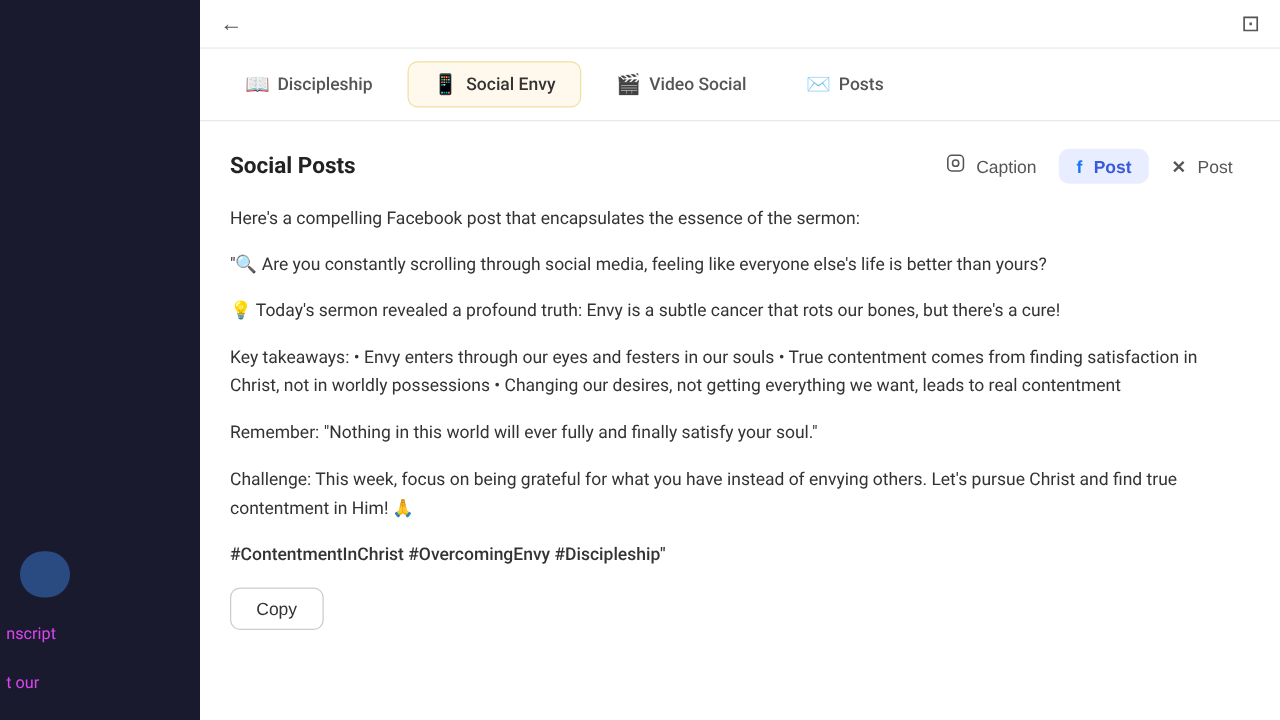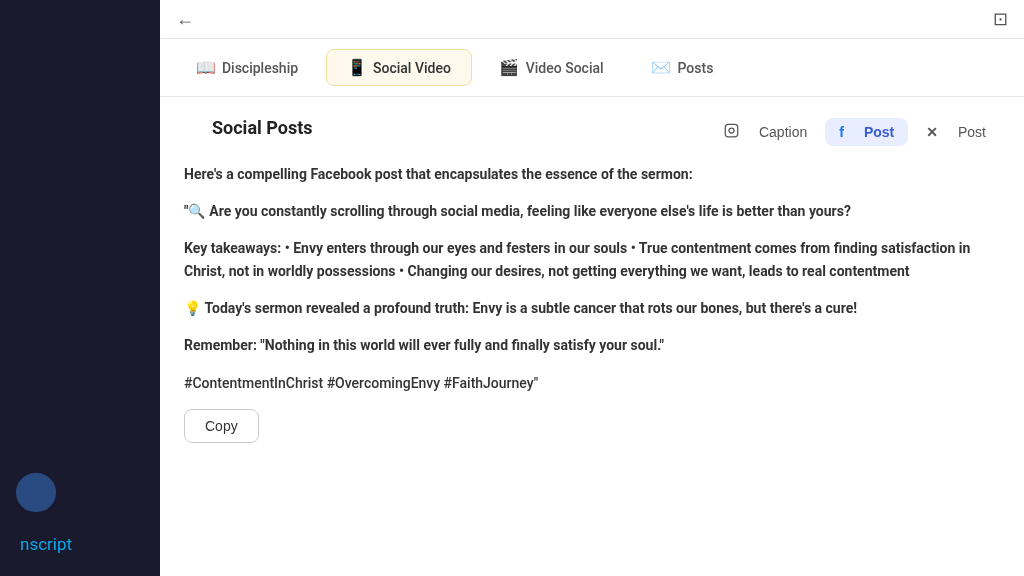--- a/index.html
+++ b/index.html
@@ -26,23 +26,23 @@
     }
 
     .sidebar-content {
       width: 100%;
       height: 100%;
       display: flex;
       flex-direction: column;
     }
 
     .sidebar-text {
-      color: #0ea5e9;
-      font-size: 17px;
-      padding: 12px 20px;
+      color: #d946ef;
+      font-size: 13px;
+      padding: 12px 5px;
     }
 
     .sidebar-bubble {
       background: #3a7bd5;
       border-radius: 20px;
       width: 40px;
       height: 40px;
       margin: 10px 16px;
       opacity: 0.5;
     }
@@ -119,41 +119,41 @@
     
     .content {
       flex: 1;
       overflow-y: auto;
       padding: 20px 24px;
     }
 
     
     .section-header {
       display: flex;
+      align-items: center;
       justify-content: space-between;
       margin-bottom: 16px;
-      margin-left: 28px;
     }
 
     .section-title {
       font-size: 18px;
       font-weight: 700;
       color: #222;
     }
 
     .post-tabs {
       display: flex;
       align-items: center;
       gap: 4px;
     }
 
     .post-tab {
       display: flex;
       align-items: center;
-      gap: 20px;
+      gap: 9px;
       padding: 6px 14px;
       border-radius: 8px;
       cursor: pointer;
       font-size: 14px;
       color: #555;
       border: none;
       background: transparent;
     }
 
     .post-tab.active {
@@ -168,21 +168,20 @@
 
     
     .post-body {
       font-size: 14px;
       color: #333;
       line-height: 1.65;
     }
 
     .post-body p {
       margin-bottom: 14px;
-      font-weight: bold;
     }
 
     .post-body .hashtags {
       color: #333;
       font-weight: 500;
     }
 
     
     .action-buttons {
       display: flex;
@@ -214,38 +213,39 @@
     }
   </style>
 </head>
 <body>
 
 <div class="sidebar">
   <div class="sidebar-content">
     <div style="height: 460px;"></div>
     <div class="sidebar-bubble"></div>
     <div class="sidebar-text">nscript</div>
+    <div class="sidebar-text">t our</div>
   </div>
 </div>
 
 <div class="main">
 
   <div class="top-bar">
     <button class="back-btn">←</button>
     <button class="expand-btn">⊡</button>
   </div>
 
   <div class="tab-nav">
     <div class="tab-item">
       <span class="tab-icon">📖</span>
       <span>Discipleship</span>
     </div>
     <div class="tab-item active">
       <span class="tab-icon">📱</span>
-      <span>Social Video</span>
+      <span>Social Envy</span>
     </div>
     <div class="tab-item">
       <span class="tab-icon">🎬</span>
       <span>Video Social</span>
     </div>
     <div class="tab-item">
       <span class="tab-icon">✉️</span>
       <span>Posts</span>
     </div>
   </div>
@@ -271,24 +271,25 @@
         <button class="post-tab">
           <span class="post-tab-icon" style="font-weight:bold; font-size:14px;">✕</span>
           <span>Post</span>
         </button>
       </div>
     </div>
 
     <div class="post-body">
       <p>Here's a compelling Facebook post that encapsulates the essence of the sermon:</p>
       <p>"🔍 Are you constantly scrolling through social media, feeling like everyone else's life is better than yours?</p>
+      <p>💡 Today's sermon revealed a profound truth: Envy is a subtle cancer that rots our bones, but there's a cure!</p>
       <p>Key takeaways: • Envy enters through our eyes and festers in our souls • True contentment comes from finding satisfaction in Christ, not in worldly possessions • Changing our desires, not getting everything we want, leads to real contentment</p>
-      <p>💡 Today's sermon revealed a profound truth: Envy is a subtle cancer that rots our bones, but there's a cure!</p>
       <p>Remember: "Nothing in this world will ever fully and finally satisfy your soul."</p>
-      <p class="hashtags">#ContentmentInChrist #OvercomingEnvy #FaithJourney"</p>
+      <p>Challenge: This week, focus on being grateful for what you have instead of envying others. Let's pursue Christ and find true contentment in Him! 🙏</p>
+      <p class="hashtags">#ContentmentInChrist #OvercomingEnvy #Discipleship"</p>
     </div>
 
     <div class="action-buttons">
       <button class="btn">Copy</button>
     </div>
 
   </div>
 </div>
 
 </body></html>

